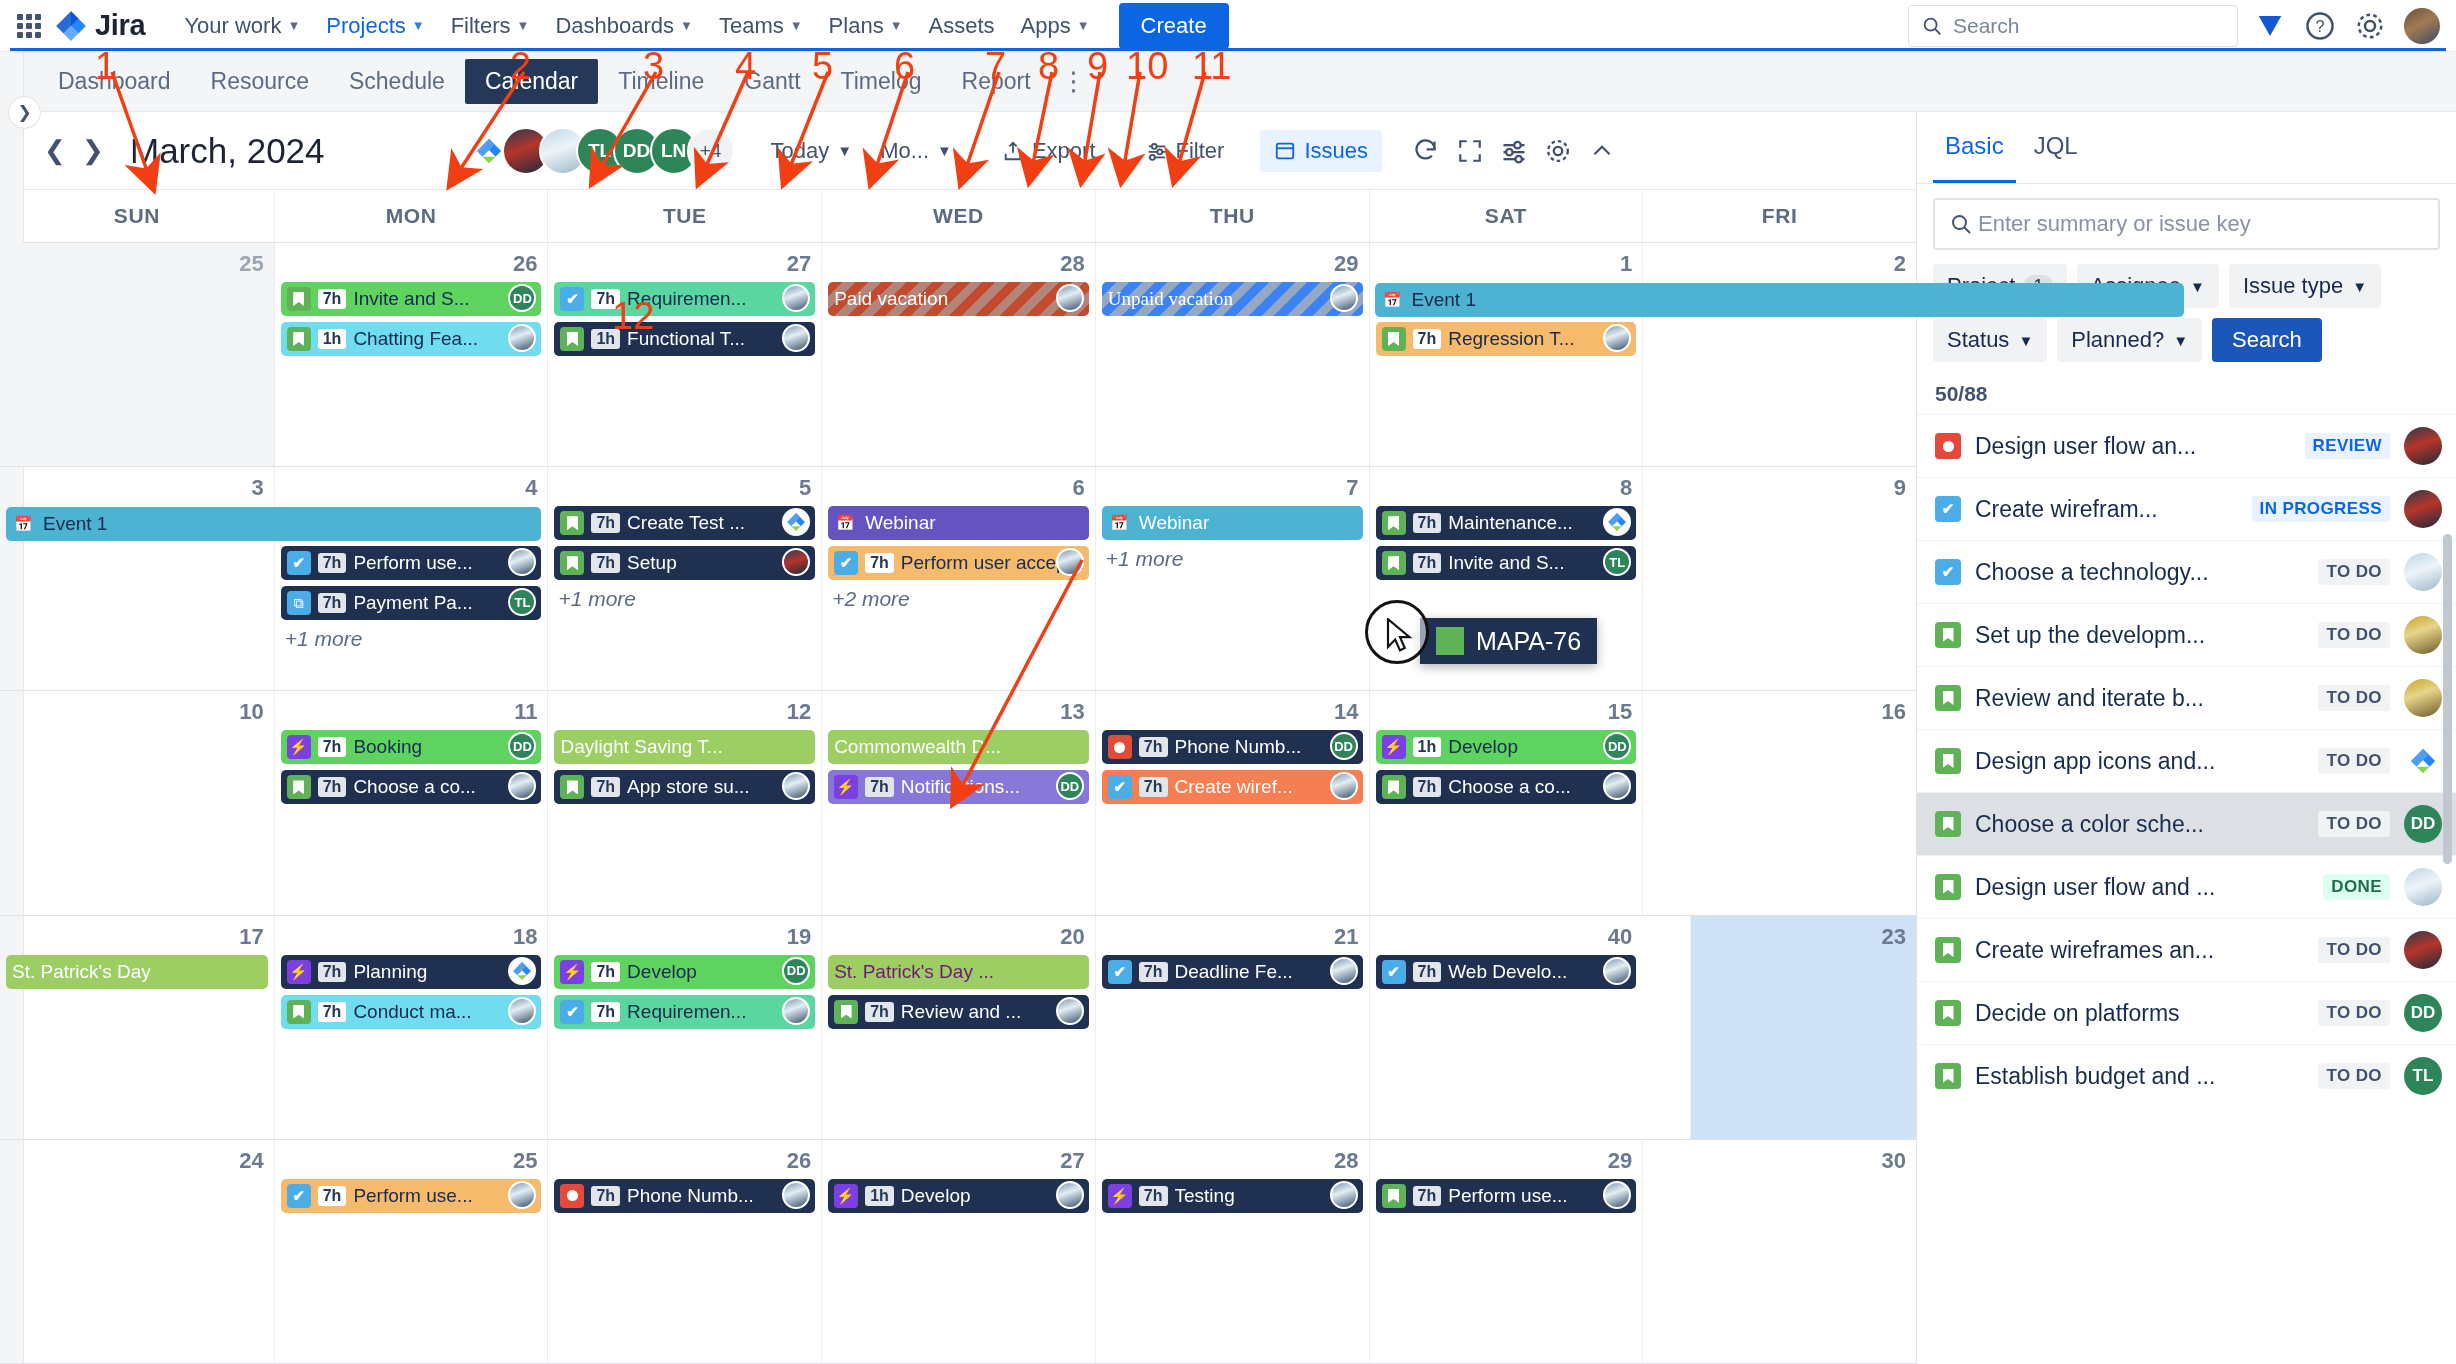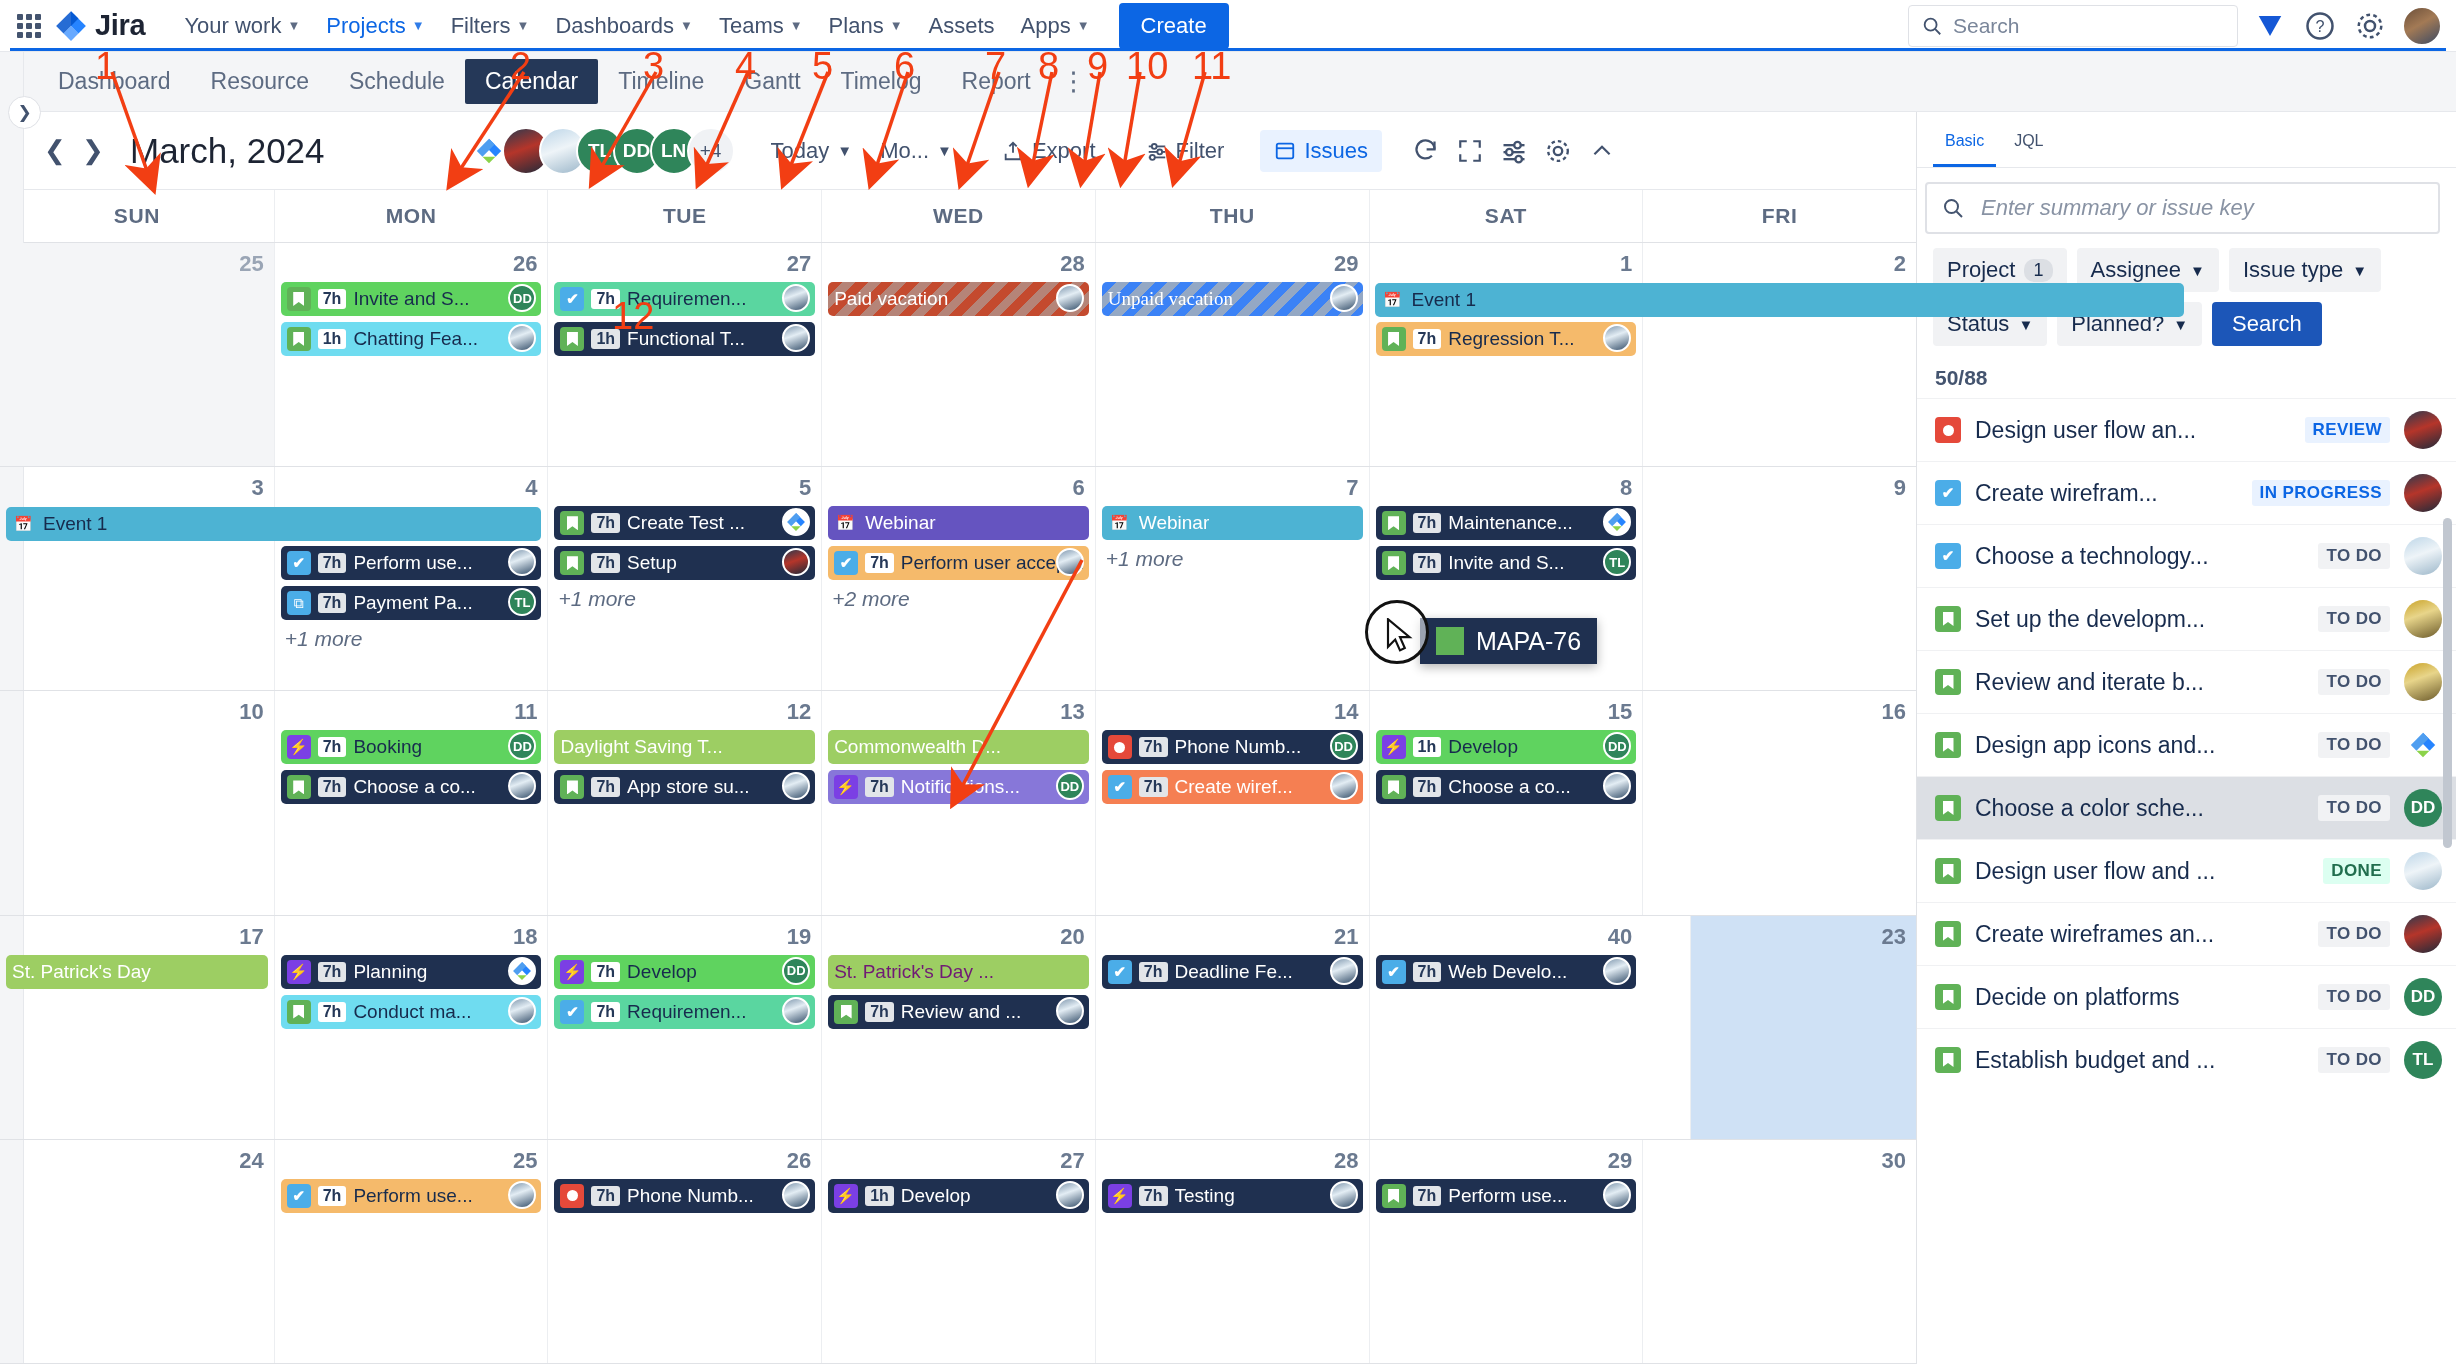--- a/index.html
+++ b/index.html
@@ -112,25 +112,25 @@
   .drag-ghost { position:absolute; background:#1f3050; color:#fff; border-radius:0;
     height:46px; display:flex; align-items:center; gap:12px; padding:0 16px; font-size:25px;
     box-shadow:0 3px 10px rgba(0,0,0,.3); z-index:20; white-space:nowrap;}
   .cursor-ring{ position:absolute; width:64px;height:64px;border:3px solid #111; border-radius:50%;
     background:rgba(255,255,255,.55); z-index:21;}
   .cursor-arrow{ position:absolute; z-index:22; }
   
   .rpanel { width:540px; flex:0 0 540px; border-left:1px solid #e0e2e6; display:flex;
     flex-direction:column; background:#fff; min-height:0;}
   .rtabs { display:flex; gap:6px; padding:10px 16px 0 16px; border-bottom:1px solid #e6e8ec;}
-  .rtab { padding:10px 12px 14px 12px; font-size:16px; color:#42526e; cursor:pointer;
+  .rtab { padding:10px 12px 20px 12px; font-size:24px; color:#42526e; cursor:pointer;
     border-bottom:3px solid transparent;}
   .rtab.active { color:#0c66e4; border-bottom-color:#0c66e4;}
-  .rsearch { margin:14px 16px 0 8px; height:52px; border:2px solid #dfe1e6; border-radius:4px;
-    display:flex; align-items:center; gap:16px; padding:0 14px; color:#8993a4; font-size:22px;font-style:italic;}
+  .rsearch { margin:14px 16px 0 16px; height:52px; border:2px solid #dfe1e6; border-radius:4px;
+    display:flex; align-items:center; gap:5px; padding:0 14px; color:#8993a4; font-size:22px;}
   .filters { display:flex; flex-wrap:wrap; gap:10px; padding:14px 16px 6px 16px;}
   .fchip { background:#f1f2f4; border-radius:4px; padding:9px 14px; font-size:22px;
     color:#172b4d; display:flex; align-items:center; gap:9px; cursor:pointer; white-space:nowrap;}
   .fchip .cnt{ background:#dcdfe4; border-radius:10px; font-size:18px; padding:1px 9px;}
   .fchip.primary{ background:#1c56b8; color:#fff; padding:9px 20px;}
   .count { padding:14px 16px 8px 18px; font-size:21px; font-weight:700; color:#44546f;}
   .ilist { flex:1; overflow:hidden; position:relative;}
   .irow { display:flex; align-items:center; gap:14px; padding:11px 14px 11px 18px;
     border-top:1px solid #f0f1f3; cursor:pointer; height:63px;}
   .irow.sel { background:#dcdfe4;}

